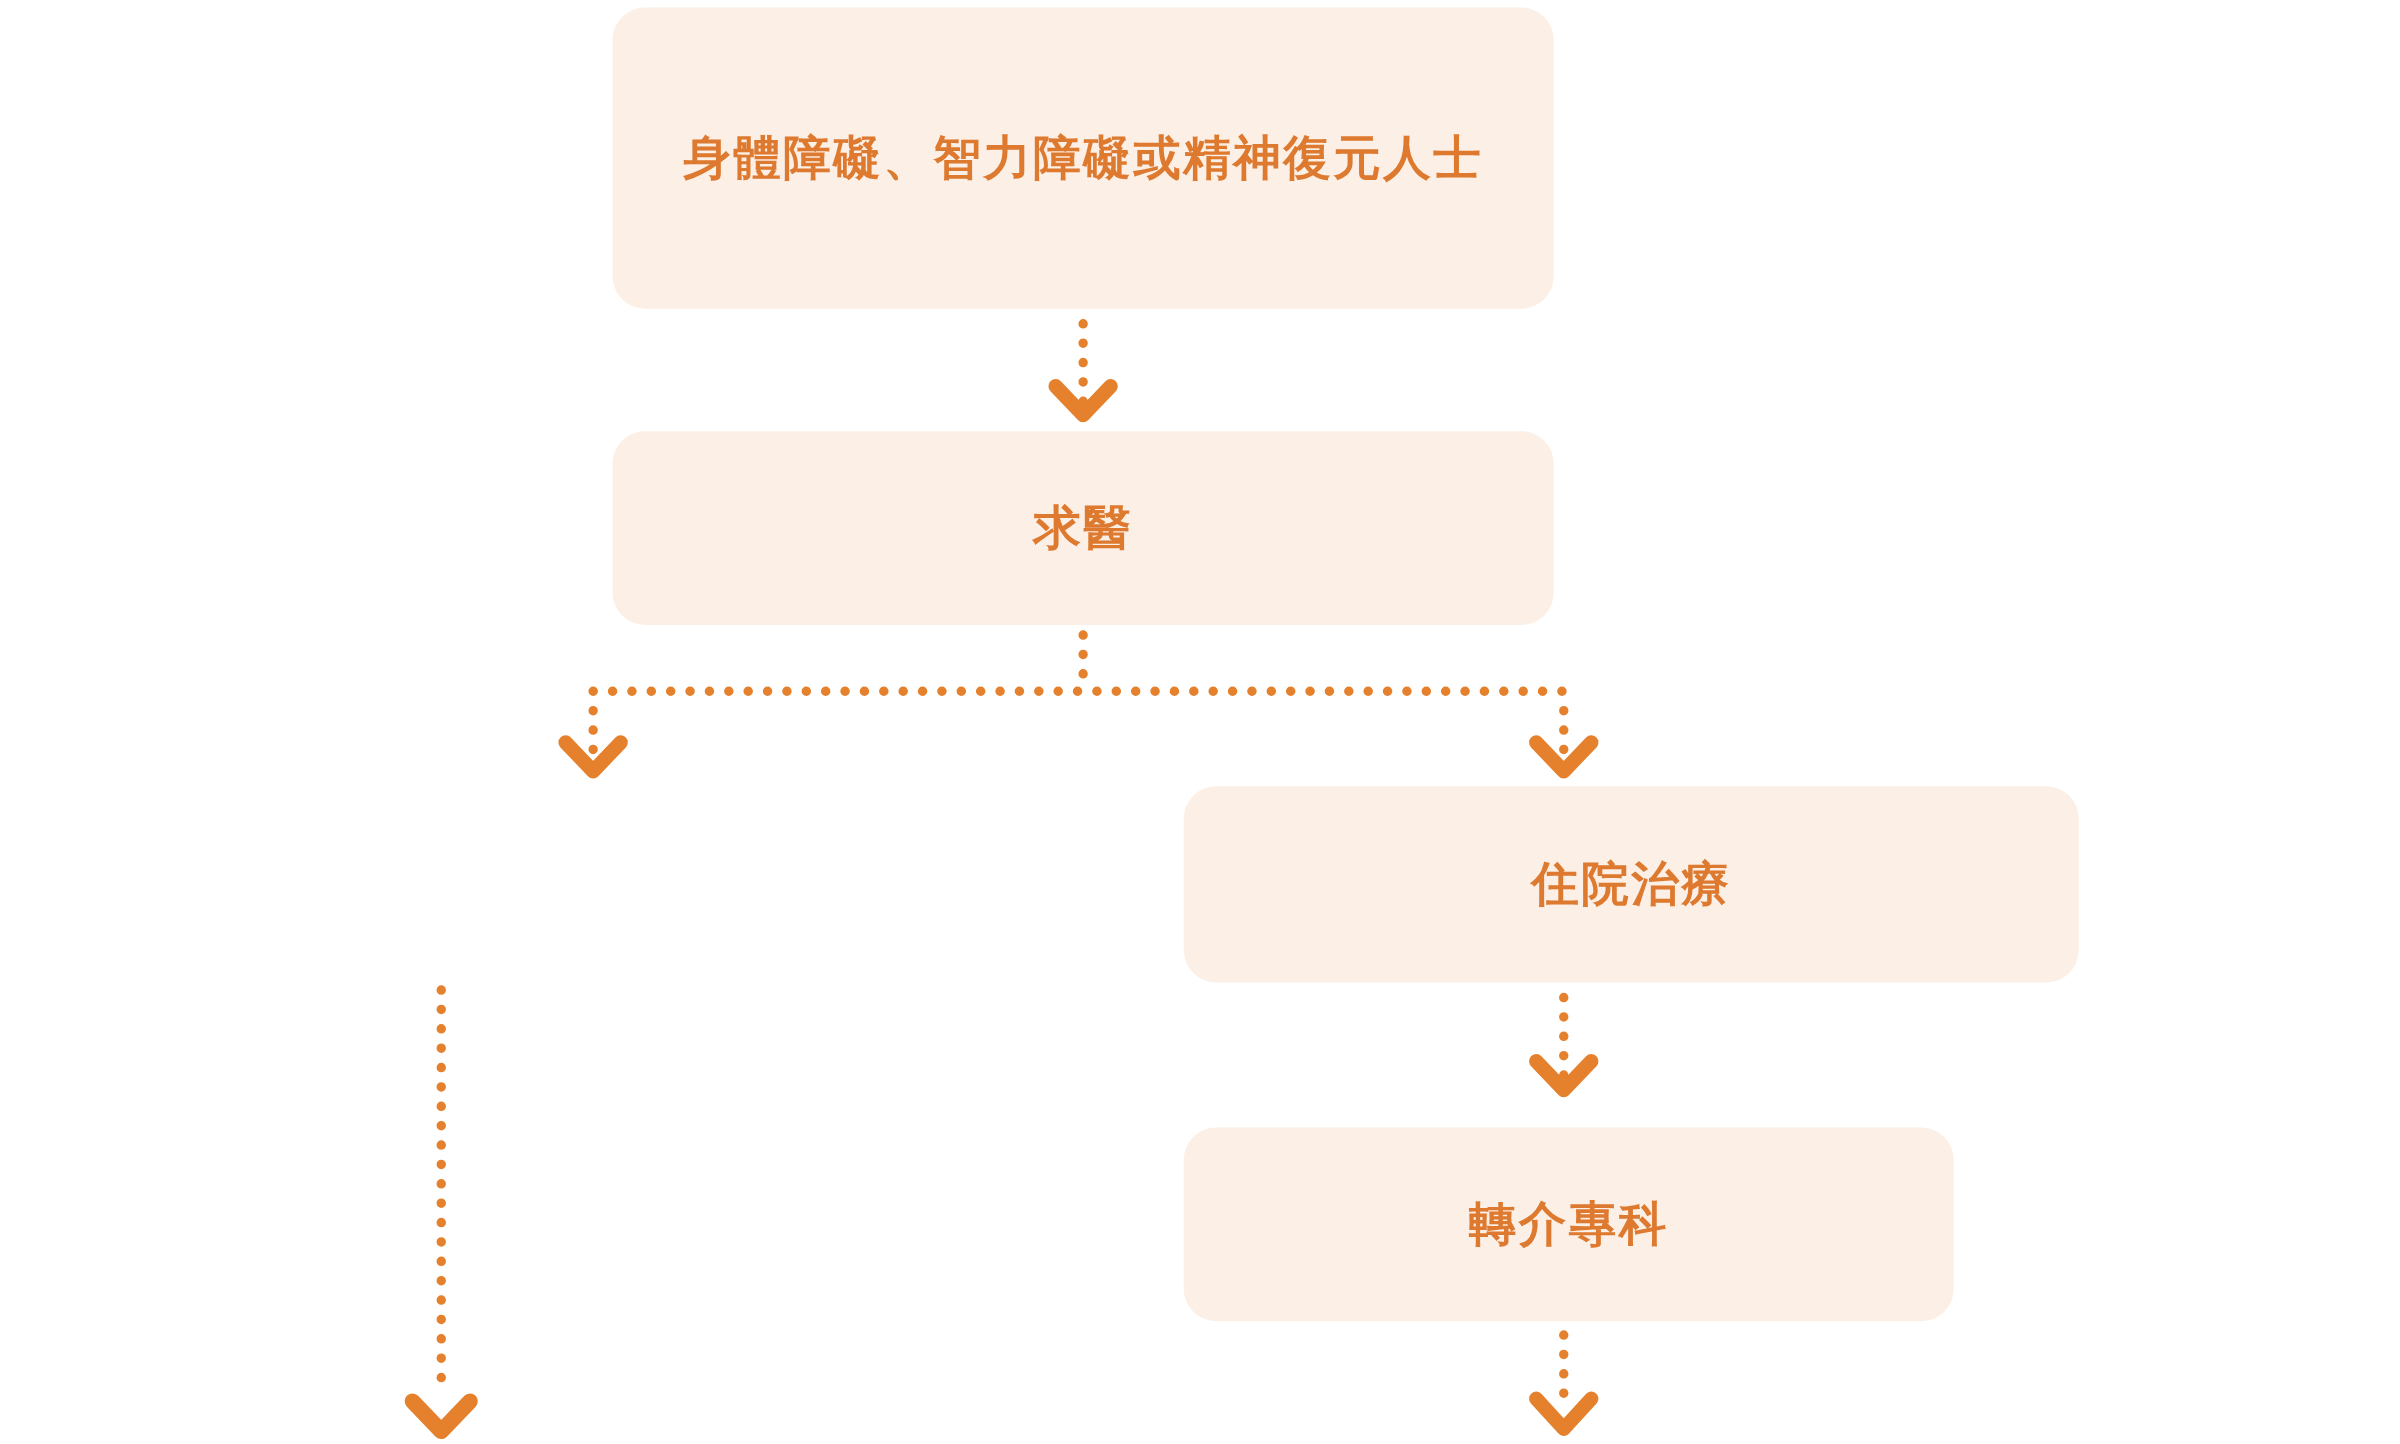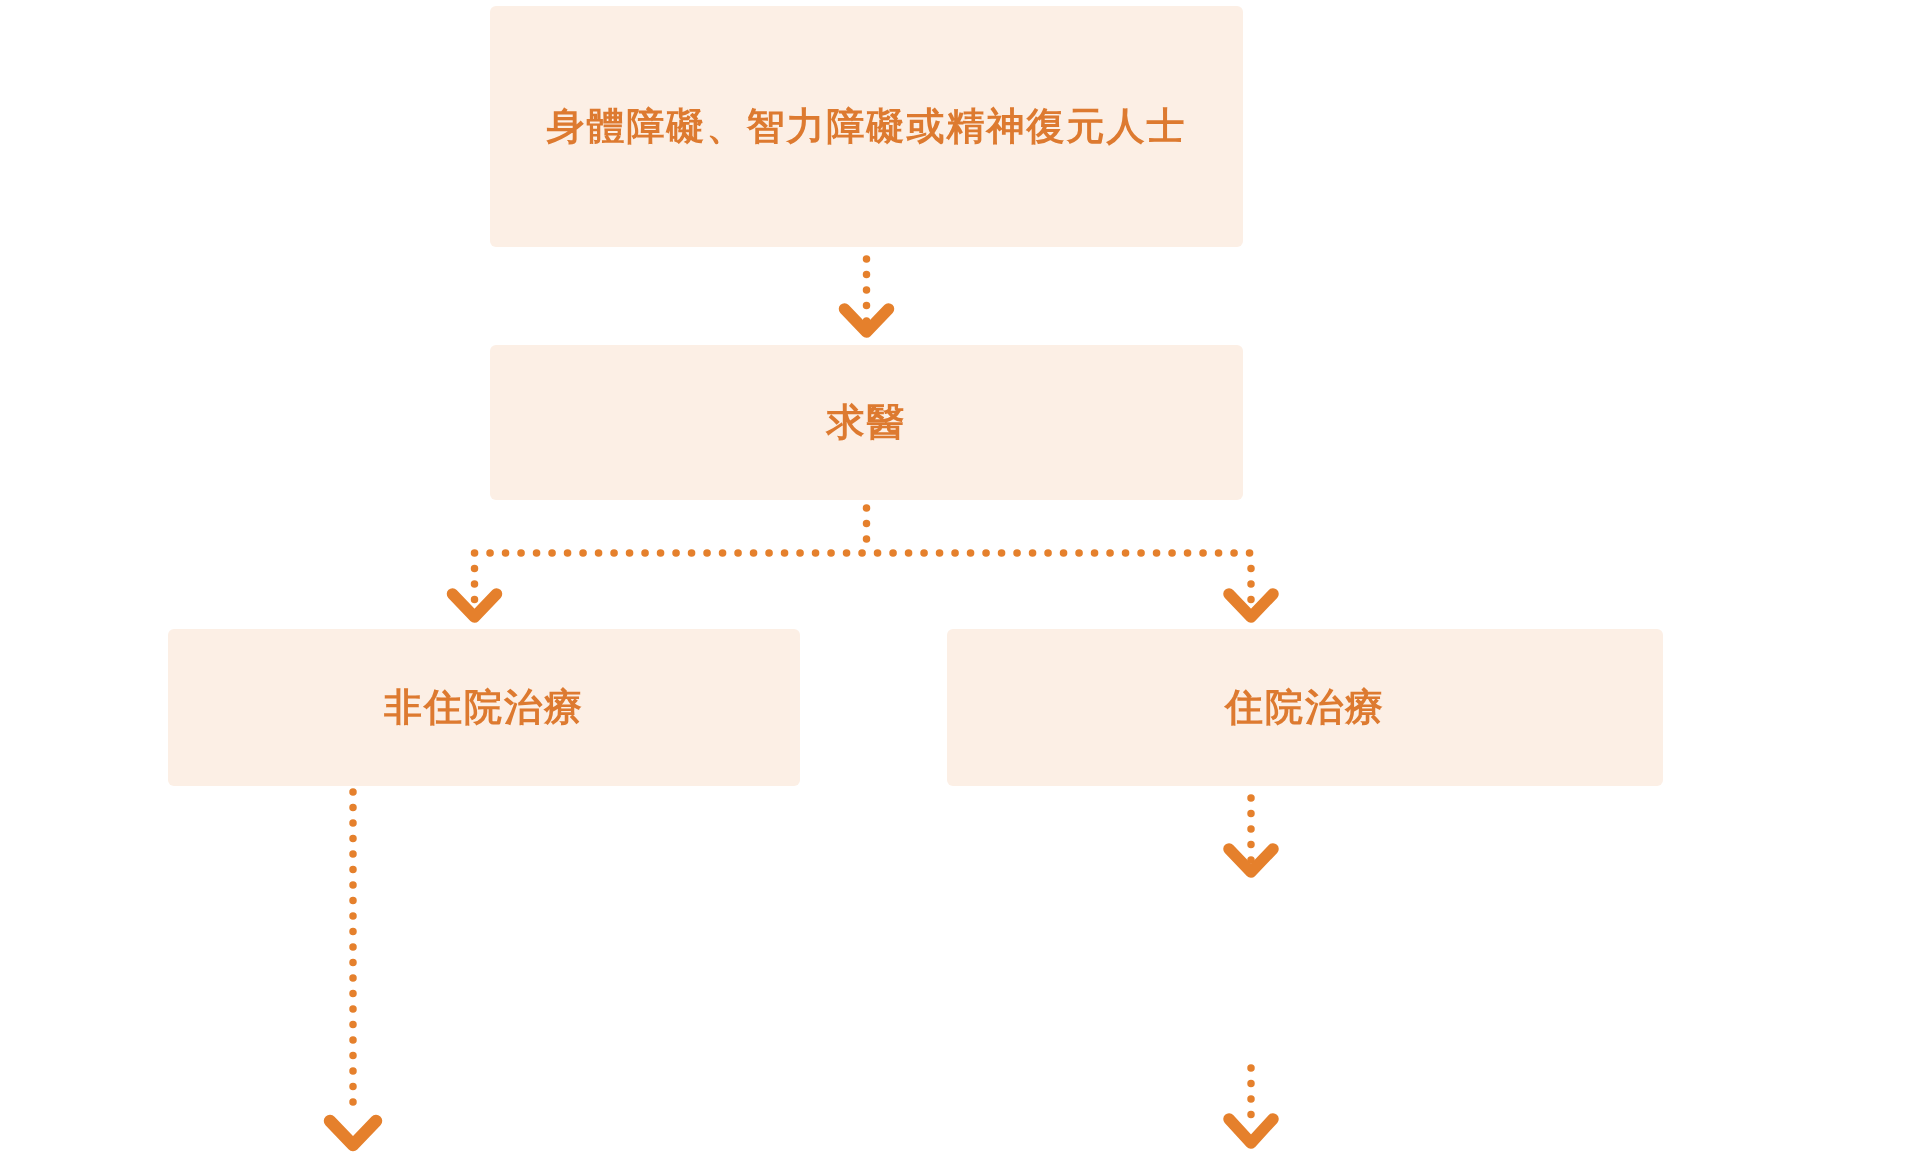--- a/index.html
+++ b/index.html
@@ -40,21 +40,21 @@
     stroke-linecap: round;
     stroke-linejoin: round;
     fill: none;
   }
   .chev.big {
     stroke-width: 12.5;
   }
   .node {
     position: absolute;
     background: var(--box-fill, #FCEFE5);
-    border-radius: 6px;
+    border-radius: 26px;
     display: flex;
     flex-direction: row;
     align-items: center;
     justify-content: center;
     color: var(--text-orange, #DD7A30);
     font-weight: bold;
     font-size: 38px;
     letter-spacing: 2px;
     line-height: 1.5;
     text-align: center;
@@ -112,22 +112,22 @@
   </svg>
 
   <div class="node node-condition">
     <div class="node-line">身體障礙、智力障礙或精神復元人士</div>
   </div>
 
   <div class="node node-seek">
     <div class="node-line">求醫</div>
   </div>
 
-  <div class="node node-outpatient">
-    <div class="node-line">非住院治療</div>
-  </div>
 
   <div class="node node-inpatient">
     <div class="node-line">住院治療</div>
   </div>
 
+  <div class="node node-referral">
+    <div class="node-line">轉介專科</div>
+  </div>
 
 </div>
 
 </body></html>

